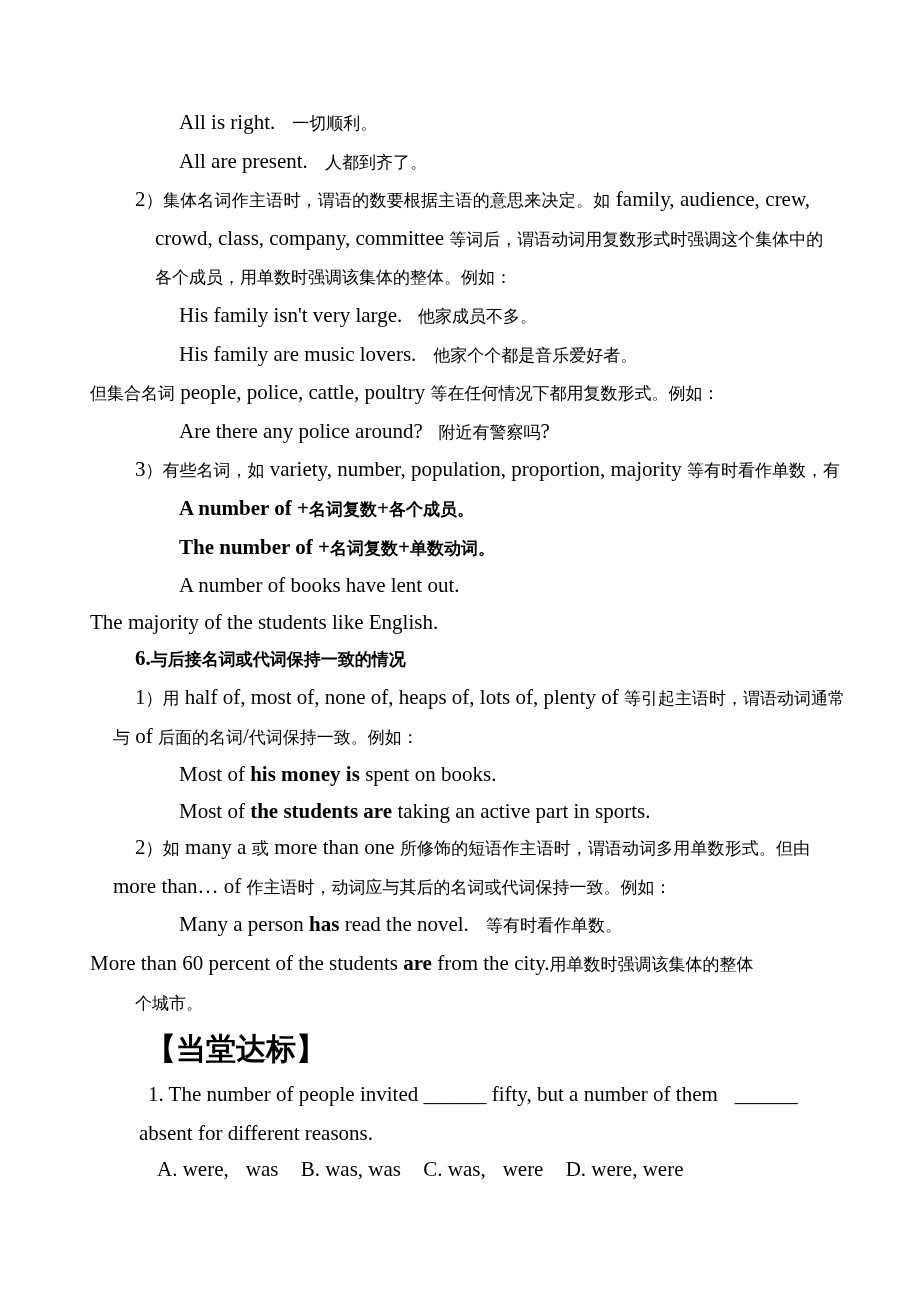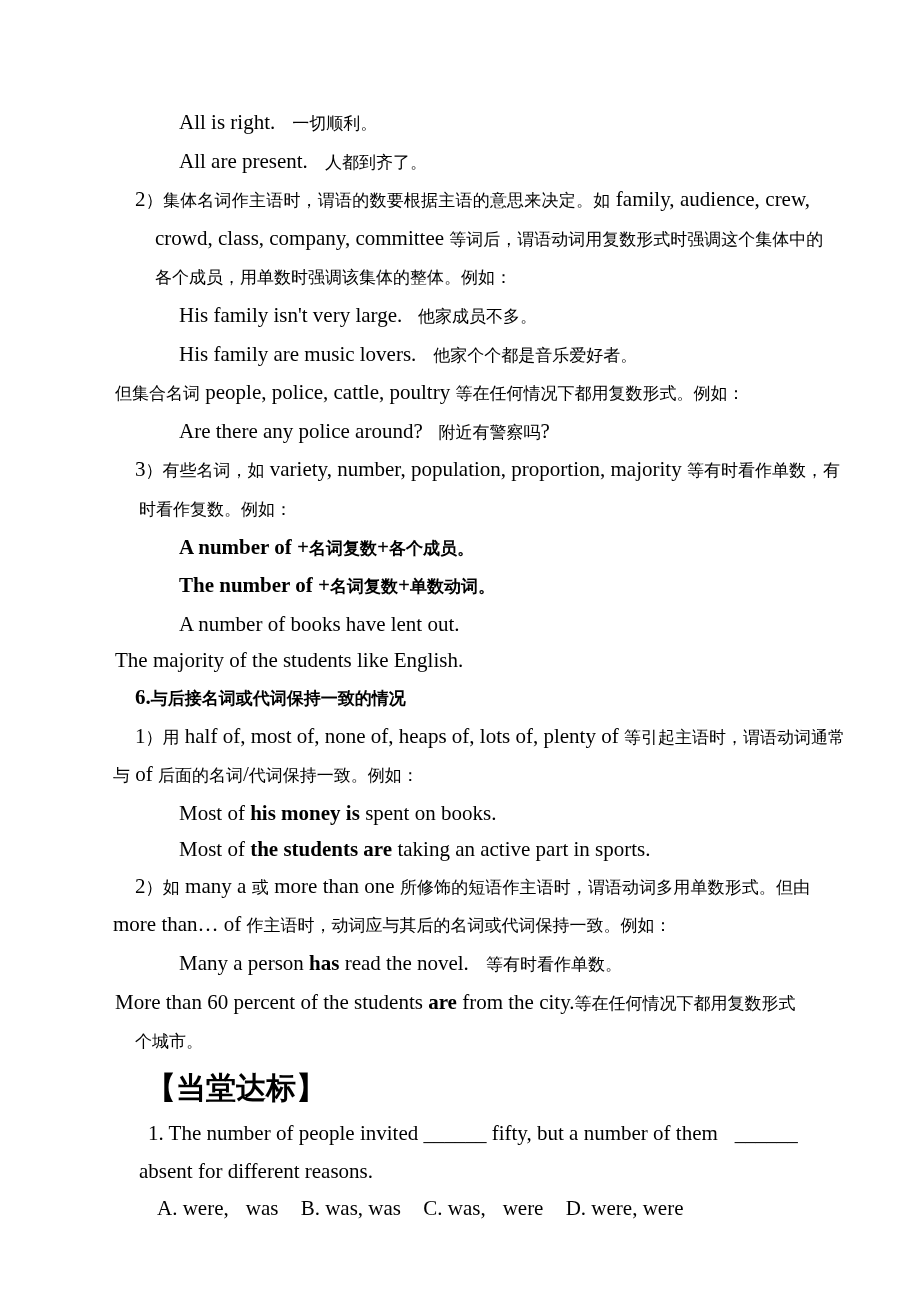--- a/index.html
+++ b/index.html
@@ -34,21 +34,21 @@
   .just {
     text-align: justify;
     text-align-last: justify;
   }
   .short { padding-right: 30px; }
   .ind-item  { margin-left: 135px; }
   .ind-cont  { margin-left: 155px; }
   .ind-cont2 { margin-left: 113px; }
   .ind-contn { margin-left: 139px; }
   .ind-ex    { margin-left: 179px; }
-  .ind-ex2   { margin-left: 115px; font-family: Liberation Serif, serif; }
+  .ind-ex2   { margin-left: 90px; font-family: Liberation Serif, serif; }
   .ind-q     { margin-left: 148px; }
   .ind-ans   { margin-left: 157px; }
   .line.title {
     margin: 4px 0 2px 146px;
     font-size: 26px;
     line-height: 46px;
     font-weight: bold;
   }
   .line.title .cjk { font-size: 30px; }
 </style>
@@ -60,33 +60,32 @@
       <div class="line ind-ex">All is right.<span class="cjk">　一切顺利。</span></div>
       <div class="line ind-ex">All are present.<span class="cjk">　人都到齐了。</span></div>
       <div class="line ind-item just">2<span class="cjk">）集体名词作主语时，谓语的数要根据主语的意思来决定。如</span> family, audience, crew,</div>
       <div class="line ind-cont just">crowd, class, company, committee <span class="cjk">等词后，谓语动词用复数形式时强调这个集体中的</span></div>
       <div class="line ind-cont"><span class="cjk">各个成员，用单数时强调该集体的整体。例如：</span></div>
       <div class="line ind-ex">His family isn't very large.  <span class="cjk">他家成员不多。</span></div>
       <div class="line ind-ex">His family are music lovers.<span class="cjk">　他家个个都是音乐爱好者。</span></div>
       <div class="line ind-ex2"><span class="cjk">但集合名词</span> people, police, cattle, poultry <span class="cjk">等在任何情况下都用复数形式。例如：</span></div>
       <div class="line ind-ex">Are there any police around?  <span class="cjk">附近有警察吗</span>?</div>
       <div class="line ind-item just">3<span class="cjk">）有些名词，如</span> variety, number, population, proportion, majority <span class="cjk">等有时看作单数，有</span></div>
-      <div class="line ind-contn"><span class="cjk">时看作复数。例如：</span></div>
       <div class="line ind-ex bold">A number of +<span class="cjk">名词复数</span>+<span class="cjk">各个成员。</span></div>
       <div class="line ind-ex bold">The number of +<span class="cjk">名词复数</span>+<span class="cjk">单数动词。</span></div>
       <div class="line ind-ex">A number of books have lent out.</div>
       <div class="line ind-ex2">The majority of the students like English.</div>
       <div class="line ind-item bold">6.<span class="cjk">与后接名词或代词保持一致的情况</span></div>
       <div class="line ind-item just">1<span class="cjk">）用</span> half of, most of, none of, heaps of, lots of, plenty of <span class="cjk">等引起主语时，谓语动词通常</span></div>
       <div class="line ind-cont2"><span class="cjk">与</span> of <span class="cjk">后面的名词</span>/<span class="cjk">代词保持一致。例如：</span></div>
       <div class="line ind-ex">Most of <span class="bold">his money is</span> spent on books.</div>
       <div class="line ind-ex">Most of <span class="bold">the students are</span> taking an active part in sports.</div>
       <div class="line ind-item just">2<span class="cjk">）如</span> many a <span class="cjk">或</span> more than one <span class="cjk">所修饰的短语作主语时，谓语动词多用单数形式。但由</span></div>
       <div class="line ind-cont2">more than… of <span class="cjk">作主语时，动词应与其后的名词或代词保持一致。例如：</span></div>
       <div class="line ind-ex">Many a person <span class="bold">has</span> read the novel.<span class="cjk">　等有时看作单数。</span></div>
-      <div class="line ind-ex2">More than 60 percent of the students <span class="bold">are</span> from the city.<span class="cjk">等在任何情况下都用复数形式</span></div>
+      <div class="line ind-ex2">More than 60 percent of the students <span class="bold">are</span> from the city.<span class="cjk">用单数时强调该集体的整体</span></div>
       <div class="line ind-item"><span class="cjk">个城市。</span></div>
       <div class="line title bold"><span class="cjk">【当堂达标】</span></div>
       <div class="line ind-q short just">1. The number of people invited ______ fifty, but a number of them<span class="cjk">　</span>______</div>
       <div class="line ind-contn">absent for different reasons.</div>
       <div class="line ind-ans">A. were,<span class="cjk">　</span>was<span class="cjk">　</span> B. was, was<span class="cjk">　</span> C. was,<span class="cjk">　</span>were<span class="cjk">　</span> D. were, were</div>
     </div>
 </div>
 
 </body></html>

